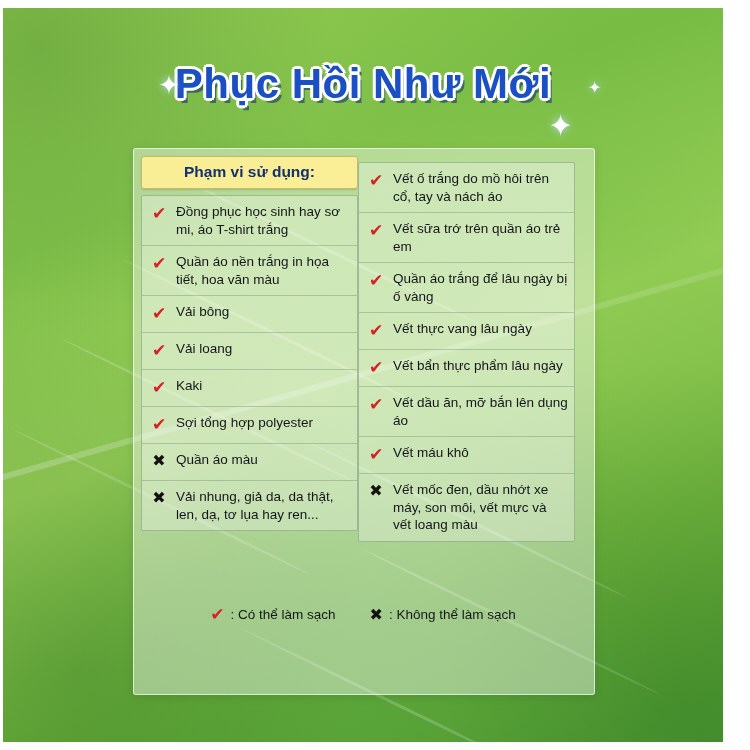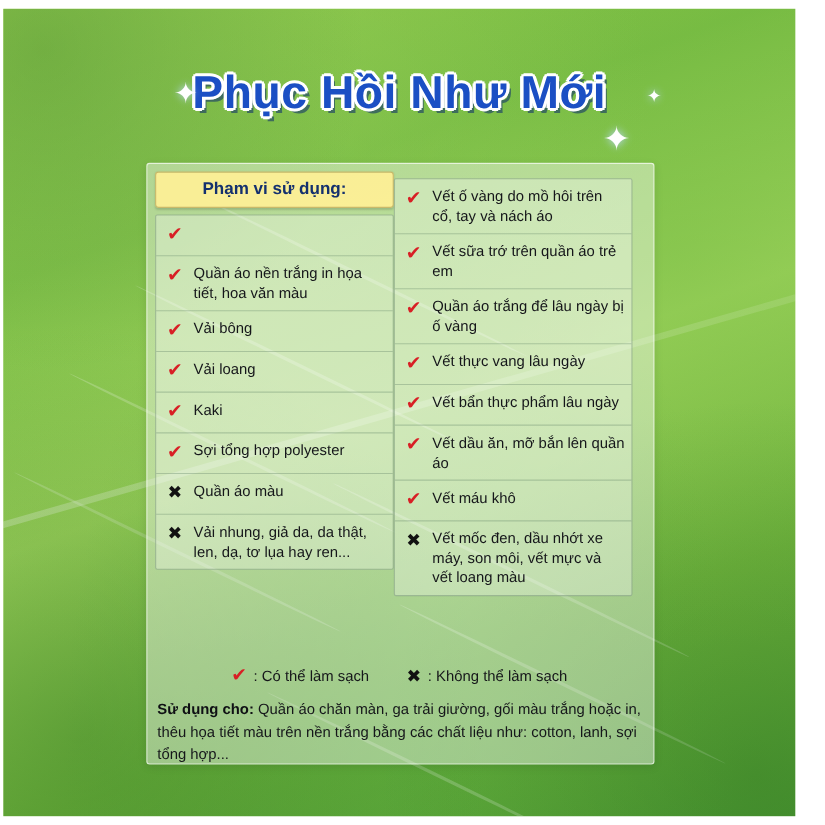--- a/index.html
+++ b/index.html
@@ -176,20 +176,21 @@
 
   <div class="panel"></div>
 
   <div class="cols">
 
     <div class="col">
       <div class="colhead">Phạm vi sử dụng:</div>
       <div class="list">
         <div class="row">
           <span class="mark tick">✔</span>
+          <span class="rtext">Đồng phục học sinh hay sơ mi, áo T-shirt trắng</span>
         </div>
         <div class="row">
           <span class="mark tick">✔</span>
           <span class="rtext">Quần áo nền trắng in họa tiết, hoa văn màu</span>
         </div>
         <div class="row">
           <span class="mark tick">✔</span>
           <span class="rtext">Vải bông</span>
         </div>
         <div class="row">
@@ -212,41 +213,41 @@
           <span class="mark cross">✖</span>
           <span class="rtext">Vải nhung, giả da, da thật, len, dạ, tơ lụa hay ren...</span>
         </div>
       </div>
     </div>
 
     <div class="col">
       <div class="list">
         <div class="row">
           <span class="mark tick">✔</span>
-          <span class="rtext">Vết ố vàng do mồ hôi trên cổ, tay và nách áo</span>
+          <span class="rtext">Vết ố trắng do mồ hôi trên cổ, tay và nách áo</span>
         </div>
         <div class="row">
           <span class="mark tick">✔</span>
           <span class="rtext">Vết sữa trớ trên quần áo trẻ em</span>
         </div>
         <div class="row">
           <span class="mark tick">✔</span>
           <span class="rtext">Quần áo trắng để lâu ngày bị ố vàng</span>
         </div>
         <div class="row">
           <span class="mark tick">✔</span>
           <span class="rtext">Vết thực vang lâu ngày</span>
         </div>
         <div class="row">
           <span class="mark tick">✔</span>
           <span class="rtext">Vết bẩn thực phẩm lâu ngày</span>
         </div>
         <div class="row">
           <span class="mark tick">✔</span>
-          <span class="rtext">Vết dầu ăn, mỡ bắn lên quần áo</span>
+          <span class="rtext">Vết dầu ăn, mỡ bắn lên dụng áo</span>
         </div>
         <div class="row">
           <span class="mark tick">✔</span>
           <span class="rtext">Vết máu khô</span>
         </div>
         <div class="row">
           <span class="mark cross">✖</span>
           <span class="rtext">Vết mốc đen, dầu nhớt xe máy, son môi, vết mực và vết loang màu</span>
         </div>
       </div>
@@ -258,16 +259,13 @@
     <div class="li">
       <span class="mark tick">✔</span>
       <span>: Có thể làm sạch</span>
     </div>
     <div class="li">
       <span class="mark cross">✖</span>
       <span>: Không thể làm sạch</span>
     </div>
   </div>
 
-  <div class="footer">
-    <b>Sử dụng cho:</b><span> Quần áo chăn màn, ga trải giường, gối màu trắng hoặc in, thêu họa tiết màu trên nền trắng bằng các chất liệu như: cotton, lanh, sợi tổng hợp...</span>
-  </div>
 </div>
 
 </body></html>

